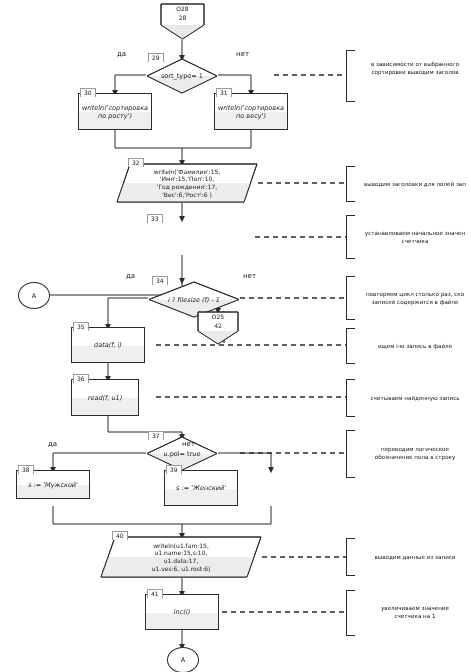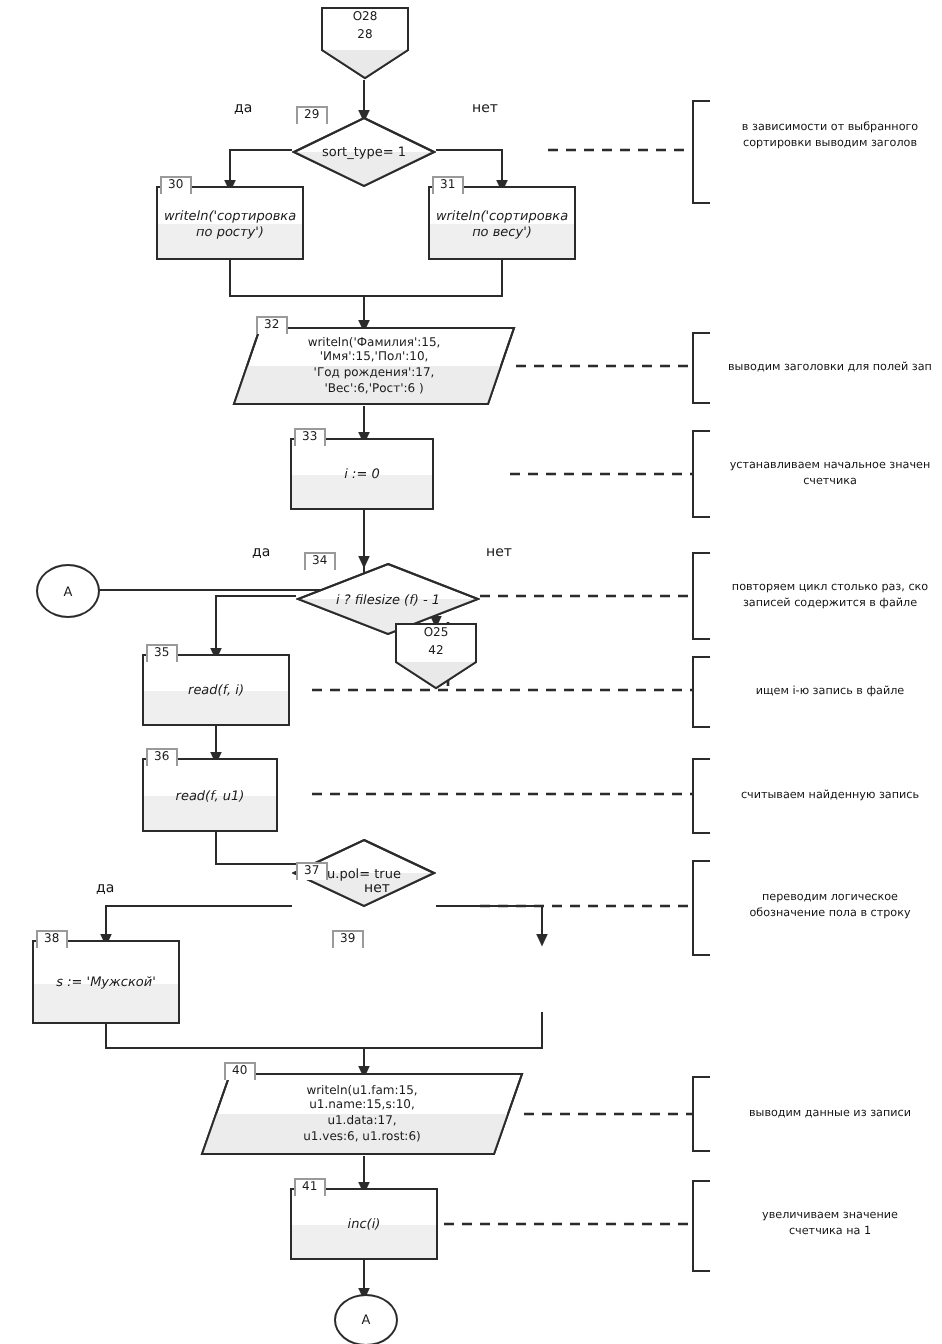--- a/index.html
+++ b/index.html
@@ -165,25 +165,20 @@
     </svg>
     <div class="txt">
       <div>writeln('Фамилия':15,</div>
       <div>'Имя':15,'Пол':10,</div>
       <div>'Год рождения':17,</div>
       <div>'Вес':6,'Рост':6 )</div>
     </div>
   </div>
   <div class="numtag" style="left:128px;top:158px;">32</div>
 
-  <div class="proc node" style="left:145px;top:219px;width:72px;height:36px;">
-    <div class="txt">
-        <div>i := 0</div>
-      </div>
-  </div>
   <div class="numtag" style="left:147px;top:214px;">33</div>
 
   <div class="circ" style="left:18px;top:282px;width:30px;height:25px;">
     <span>A</span>
   </div>
 
   <div class="diamond node" style="left:148px;top:281px;width:92px;height:37px;font-style:italic;">
     <svg width="92" height="37" viewBox="0 0 92 37">
       <path d="M46,1 L91,18.5 L46,36 L1,18.5 Z" fill="#ffffff" stroke="#2b2b2b" stroke-width="1"></path>
       <path d="M46,18.5 L91,18.5 L46,36 L1,18.5 Z" fill="#ececec" stroke="none"></path>
@@ -204,53 +199,58 @@
       <path d="M1,1 L41,1 L41,20 L21,33 L1,20 Z" fill="none" stroke="#2b2b2b" stroke-width="1"></path>
     </svg>
     <div class="txt">
       <span>О25</span>
       <span>42</span>
     </div>
   </div>
 
   <div class="proc node" style="left:71px;top:327px;width:74px;height:36px;">
     <div class="txt">
-        <div>read(f, i)</div>
+        <div>data(f, i)</div>
       </div>
   </div>
   <div class="numtag" style="left:73px;top:322px;">35</div>
 
   <div class="proc node" style="left:71px;top:379px;width:68px;height:37px;">
     <div class="txt">
         <div>read(f, u1)</div>
       </div>
   </div>
   <div class="numtag" style="left:73px;top:374px;">36</div>
 
-  <div class="diamond node" style="left:146px;top:419px;width:72px;height:35px;">
+  <div class="diamond node" style="left:146px;top:436px;width:72px;height:35px;">
     <svg width="72" height="35" viewBox="0 0 72 35">
       <path d="M36,1 L71,17.5 L36,34 L1,17.5 Z" fill="#ffffff" stroke="#2b2b2b" stroke-width="1"></path>
       <path d="M36,17.5 L71,17.5 L36,34 L1,17.5 Z" fill="#ececec" stroke="none"></path>
       <path d="M36,1 L71,17.5 L36,34 L1,17.5 Z" fill="none" stroke="#2b2b2b" stroke-width="1"></path>
     </svg>
     <div class="txt">
         <span>u.pol= true</span>
       </div>
   </div>
   <div class="numtag" style="left:148px;top:431px;">37</div>
   <div class="lbl" style="left:48px;top:440px;">да</div>
   <div class="lbl" style="left:182px;top:440px;">нет</div>
 
-  <div class="proc node" style="left:16px;top:470px;width:74px;height:42px;">
+  <div class="proc node" style="left:16px;top:470px;width:74px;height:29px;">
     <div class="txt">
         <div>s := 'Мужской'</div>
       </div>
   </div>
   <div class="numtag" style="left:18px;top:465px;">38</div>
 
+  <div class="proc node" style="left:164px;top:470px;width:74px;height:36px;">
+    <div class="txt">
+        <div>s := 'Женский'</div>
+      </div>
+  </div>
   <div class="numtag" style="left:166px;top:465px;">39</div>
 
   <div class="paral node" style="left:100px;top:536px;width:162px;height:42px;">
     <svg width="162" height="42" viewBox="0 0 162 42">
       <path d="M15,1 L161,1 L147,41 L1,41 Z" fill="#ffffff" stroke="#2b2b2b" stroke-width="1"></path>
       <path d="M8,21 L154,21 L147,41 L1,41 Z" fill="#ececec" stroke="none"></path>
       <path d="M15,1 L161,1 L147,41 L1,41 Z" fill="none" stroke="#2b2b2b" stroke-width="1"></path>
     </svg>
     <div class="txt">
       <div>writeln(u1.fam:15,</div>

